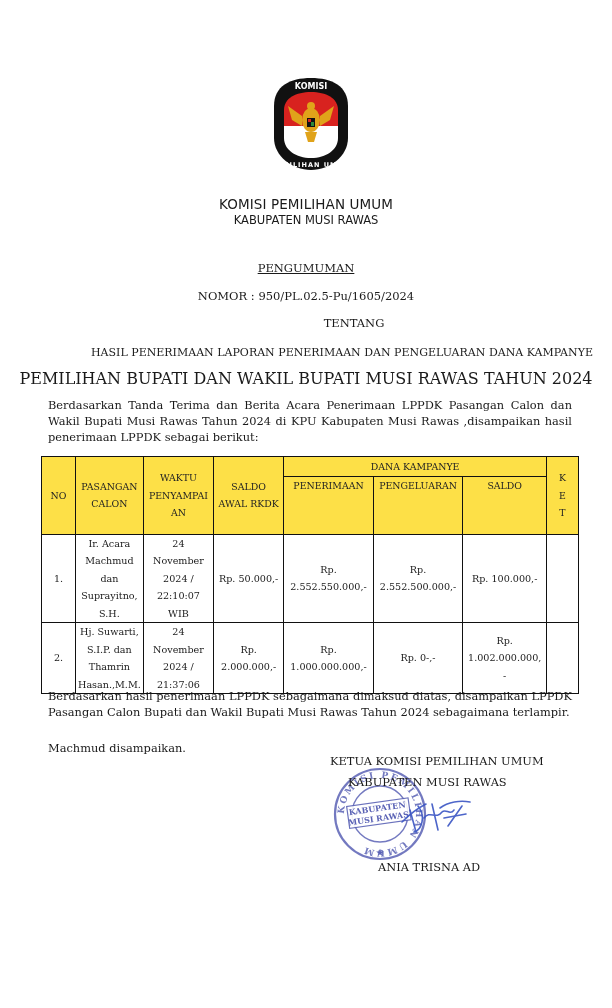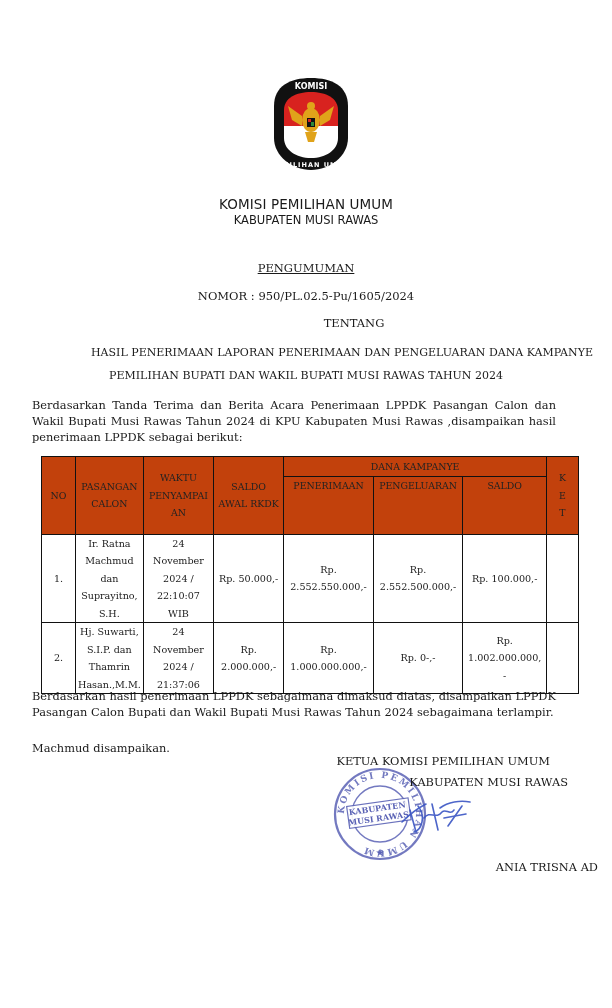--- a/index.html
+++ b/index.html
@@ -1,38 +1,38 @@
 <!DOCTYPE html>
 <html><head>
 <meta charset="utf-8">
 <style>
   html, body { margin: 0; padding: 0; background: #ffffff; }
   body { width: 612px; height: 1008px; position: relative; overflow: hidden;
          font-family: "DejaVu Serif", serif; color: #1a1a1a; }
-  .abs { position: absolute; text-align: right; }
+  .abs { position: absolute; }
   .logo { left: 270px; top: 76px; width: 82px; height: 96px; }
   .org1 { left: 0; width: 612px; top: 196px; text-align: center;
           font-family: "DejaVu Sans", sans-serif; font-size: 13.5px; letter-spacing: 0.1px; }
   .org2 { left: 0; width: 612px; top: 213px; text-align: center;
           font-family: "DejaVu Sans", sans-serif; font-size: 11.5px; }
   .center-line { left: 0; width: 612px; text-align: center; font-size: 11.5px; }
   .title { top: 261px; text-decoration: underline; }
   .nomor { top: 289px; }
   .tentang { top: 316px; margin-left: 48px; }
   .subject1 { top: 346px; font-size: 11px; margin-left: 36px; }
-  .subject2 { top: 369px; font-size: 11px; }
-  .para { left: 32px; width: 524px; font-size: 11.4px; line-height: 16px; text-align: justify; }
+  .subject2 { top: 369px; font-size: 16px; }
+  .para { left: 48px; width: 524px; font-size: 11.4px; line-height: 16px; text-align: justify; }
   .para1 { top: 397px; }
   .para2 { top: 688px; }
   .para3 { top: 740px; }
   table.fin { position: absolute; left: 41px; top: 456px; width: 538px;
               border-collapse: collapse; font-size: 9.6px; line-height: 17.5px; }
   table.fin th, table.fin td { border: 1.3px solid #111; text-align: center; vertical-align: middle;
               padding: 0 2px; font-weight: normal; }
-  table.fin th { background: #c2410c; color: #222; font-size: 9.4px; }
+  table.fin th { background: #fde047; color: #222; font-size: 9.4px; }
   .sign { left: 330px; width: 220px; font-size: 11.4px; }
   .sign1 { top: 754px; }
   .sign2 { top: 775px; left: 348px; }
   .sign3 { top: 860px; left: 378px; }
   .stamp { left: 332px; top: 766px; width: 96px; height: 96px; }
   .signature { left: 396px; top: 796px; width: 80px; height: 42px; }
 </style>
 </head>
 <body>
 
@@ -89,21 +89,21 @@
     </tr>
     <tr style="height:53px">
       <th style="vertical-align:top">PENERIMAAN</th>
       <th style="vertical-align:top">PENGELUARAN</th>
       <th style="vertical-align:top">SALDO</th>
     </tr>
   </thead>
   <tbody>
     <tr style="height:88px">
       <td>1.</td>
-      <td>Ir. Ratna Machmud dan Suprayitno, S.H.</td>
+      <td>Ir. Acara Machmud dan Suprayitno, S.H.</td>
       <td>24 November 2024 / 22:10:07 WIB</td>
       <td>Rp. 50.000,-</td>
       <td>Rp. 2.552.550.000,-</td>
       <td>Rp. 2.552.500.000,-</td>
       <td>Rp. 100.000,-</td>
       <td></td>
     </tr>
     <tr style="height:71px">
       <td>2.</td>
       <td>Hj. Suwarti, S.I.P. dan Thamrin Hasan.,M.M.</td>

